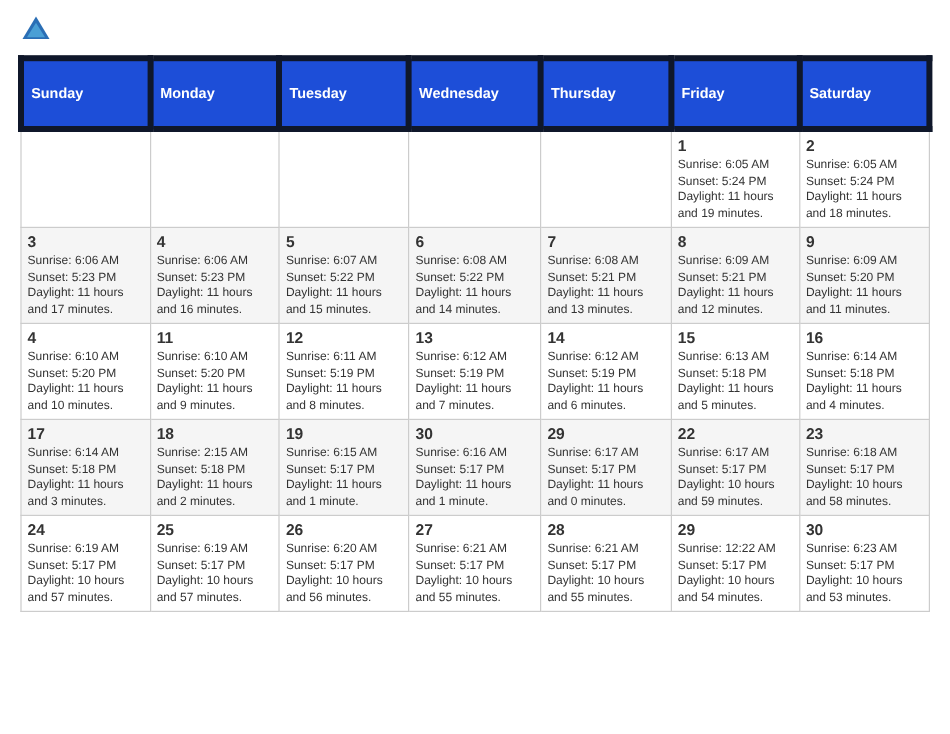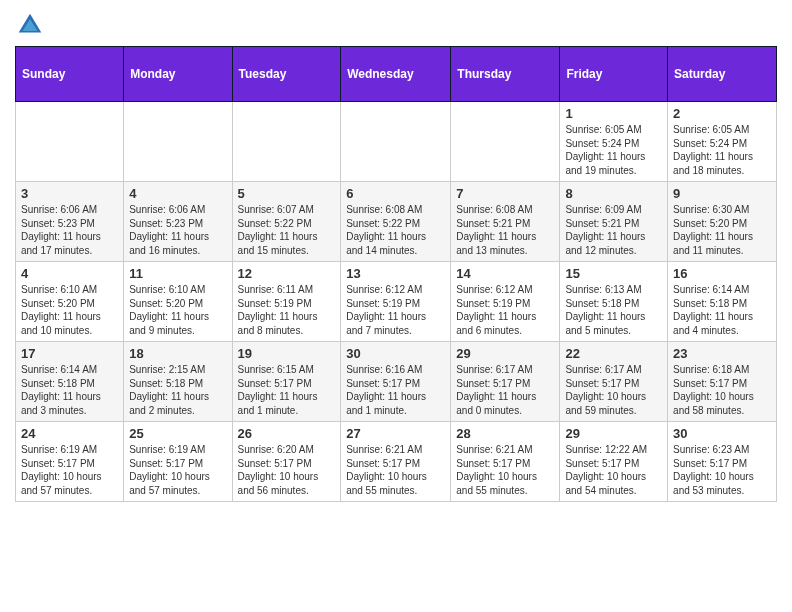--- a/index.html
+++ b/index.html
@@ -46,27 +46,27 @@
     .location {
       font-size: 14px;
       color: #555;
     }
     .calendar {
       width: 100%;
       border-collapse: collapse;
       border: 1px solid #ccc;
     }
     .calendar th {
-      background-color: #6d28d9;
+      background-color: #1d4ed8;
       color: #fff;
       font-size: 12px;
       font-weight: bold;
       padding: 20px 6px;
       text-align: left;
-      border: 1px solid #0f172a;
+      border: 5px solid #0f172a;
     }
     .calendar td {
       width: 113px;
       vertical-align: top;
       border: 1px solid #ccc;
       padding: 4px 5px;
       font-size: 10.5px;
       color: #333;
       background: #fff;
       height: 80px;
@@ -174,21 +174,21 @@
 Daylight: 11 hours and 13 minutes.</div>
           </td>
           <td>
             <span class="day-num">8</span>
             <div class="day-info">Sunrise: 6:09 AM
 Sunset: 5:21 PM
 Daylight: 11 hours and 12 minutes.</div>
           </td>
           <td>
             <span class="day-num">9</span>
-            <div class="day-info">Sunrise: 6:30 AM
+            <div class="day-info">Sunrise: 6:09 AM
 Sunset: 5:20 PM
 Daylight: 11 hours and 11 minutes.</div>
           </td>
         </tr>
         <tr>
           <td>
             <span class="day-num">4</span>
             <div class="day-info">Sunrise: 6:10 AM
 Sunset: 5:20 PM
 Daylight: 11 hours and 10 minutes.</div>

